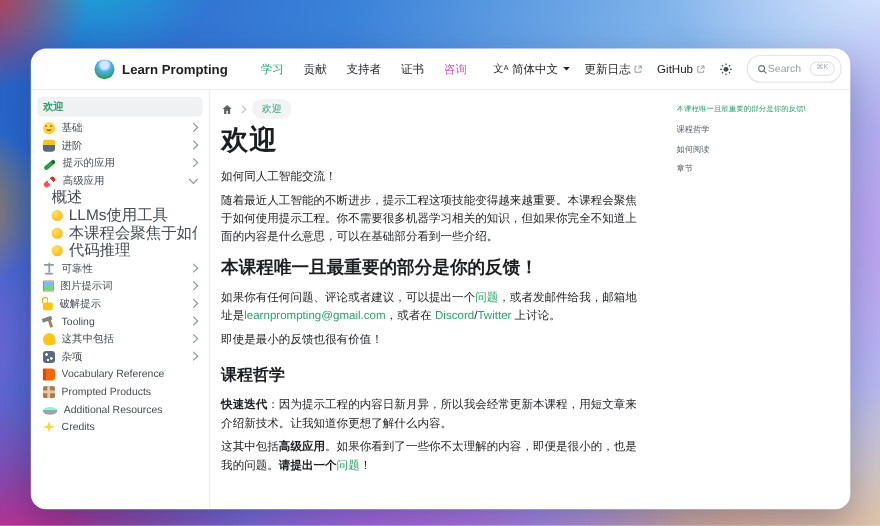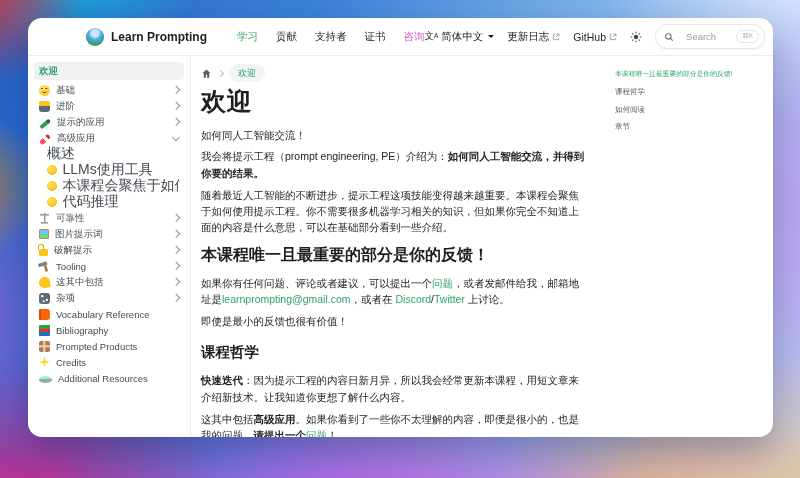--- a/index.html
+++ b/index.html
@@ -11,41 +11,41 @@
       radial-gradient(170px 120px at 10% -5%, rgba(21,195,220,.75), transparent 70%),
       radial-gradient(120px 110px at -5% 39%, rgba(240,140,0,.75), transparent 70%),
       radial-gradient(210px 210px at -7% 66%, rgba(181,93,219,.70), transparent 70%),
       radial-gradient(300px 230px at 3% 108%, rgba(240,24,121,.92), transparent 70%),
       radial-gradient(430px 260px at 45% 116%, rgba(244,59,219,.88), transparent 70%),
       radial-gradient(360px 250px at 104% 109%, #ecc393, transparent 70%),
       radial-gradient(250px 190px at 82% 108%, rgba(245,159,107,.85), transparent 70%),
       radial-gradient(280px 320px at 106% 45%, rgba(199,139,240,.72), transparent 70%),
       radial-gradient(320px 210px at 103% -6%, #dfe9ff, transparent 70%),
       linear-gradient(105deg,#2563c9,#3b82d9 35%,#7fb3ea 65%,#b9c9f2 100%)}
-  .window{position:absolute;left:28px;top:18px;width:745px;height:419px;background:#fff;
+  .window{position:absolute;left:28px;top:44px;width:745px;height:419px;background:#fff;
     border-radius:14px;box-shadow:0 14px 34px rgba(20,10,60,.28);overflow:hidden;display:flex;flex-direction:column}
   
   .navbar{height:37px;flex:none;border-bottom:1px solid #ebedf0;display:flex;align-items:center;
     justify-content:space-between;padding:0 8px 0 10px}
   .nav-left{display:flex;align-items:center;margin-left:48px}
   .logo{width:18px;height:18px;border-radius:50%;flex:none;
     background:radial-gradient(circle at 50% 28%,#cfe8ff 0 22%,#4dabf7 40%,#2f9e44 82%);
     box-shadow:inset 0 0 0 1px rgba(0,0,0,.08)}
   .brand{font-size:12px;font-weight:700;color:#1c1e21;margin-left:7px;white-space:nowrap}
   .nav-links{display:flex;gap:18px;margin-left:30px}
   .nl{font-size:10.5px;color:#1c1e21;text-decoration:none;white-space:nowrap;cursor:pointer}
   .nl.green{color:#2ea26a}
   .nl.pink{color:#d45bc8}
   .nav-right{display:flex;align-items:center;gap:13px}
   .nav-item{display:flex;align-items:center;gap:3px;font-size:10.5px;color:#1c1e21;cursor:pointer;white-space:nowrap}
   .t-icon{font-size:9.5px;color:#1c1e21}
   .t-icon small{font-size:6.5px;vertical-align:1px}
   .caret{width:0;height:0;border-left:3.2px solid transparent;border-right:3.2px solid transparent;
     border-top:3.8px solid #1c1e21;margin-left:2px}
-  .search{display:flex;align-items:center;gap:12px;height:23px;border:1px solid #e3e5e8;border-radius:12px;
+  .search{display:flex;align-items:center;gap:0;height:23px;border:1px solid #e3e5e8;border-radius:12px;
     padding:0 5px 0 8px;background:#fff;cursor:text;box-shadow:0 1px 2px rgba(0,0,0,.04)}
   .search .sp{font-size:9.5px;color:#969da6;margin-right:8px}
   .kbd{border:1px solid #e3e5e8;border-radius:9px;font-size:6.5px;color:#aab0b8;padding:2px 5px;line-height:1}
   
   .page{flex:1;display:flex;min-height:0}
   .sidebar{width:150px;flex:none;border-right:1px solid #ebedf0;padding:6px 6px 0;overflow:hidden}
   .si{display:flex;align-items:center;gap:6px;height:16px;padding:0 5px;font-size:9.5px;color:#444b52;
     border-radius:4px;cursor:pointer}
   .si .lbl{white-space:nowrap;overflow:hidden;flex:1}
   .si.active{background:#f0f1f2;color:#2ea26a;font-weight:700;height:18px;margin-bottom:2px}
@@ -232,49 +232,44 @@
           <div class="si">
             <i class="ic ic-dice"></i>
             <span class="lbl">杂项</span>
             <i class="chev r"></i>
           </div>
           <div class="si">
             <i class="ic ic-book"></i>
             <span class="lbl">Vocabulary Reference</span>
           </div>
           <div class="si">
-            <i class="ic ic-books"></i>
-            <span class="lbl">Bibliography</span>
-          </div>
-          <div class="si">
             <i class="ic ic-package"></i>
             <span class="lbl">Prompted Products</span>
           </div>
           <div class="si">
+            <i class="ic ic-saucer"></i>
+            <span class="lbl">Additional Resources</span>
+          </div>
+          <div class="si">
             <i class="ic ic-sparkles"></i>
             <span class="lbl">Credits</span>
-          </div>
-          <div class="si">
-            <i class="ic ic-saucer"></i>
-            <span class="lbl">Additional Resources</span>
           </div>
         </aside>
 
       <main class="main">
         <div class="breadcrumb">
           <svg width="11" height="11" viewBox="0 0 24 24" fill="#5a6069">
               <path d="M12 3l9 8.2h-3V21h-4.6v-6.4H10.6V21H6v-9.8H3z"></path>
             </svg>
           <i class="bc-chev"></i>
           <span class="bc-badge">欢迎</span>
         </div>
         <h1>欢迎</h1>
         <div id="blocks">
             <p><span>如何同人工智能交流！</span></p>
-            <p><span>我会将提示工程（prompt engineering, PE）介绍为：</span><span class="seg-b">如何同人工智能交流，并得到你要的结果。</span></p>
             <p><span>随着最近人工智能的不断进步，提示工程这项技能变得越来越重要。本课程会聚焦于如何使用提示工程。你不需要很多机器学习相关的知识，但如果你完全不知道上面的内容是什么意思，可以在基础部分看到一些介绍。</span></p>
             <h2>本课程唯一且最重要的部分是你的反馈！</h2>
             <p><span>如果你有任何问题、评论或者建议，可以提出一个</span><a class="green">问题</a><span>，或者发邮件给我，邮箱地址是</span><a class="green">learnprompting@gmail.com</a><span>，或者在 </span><a class="green">Discord</a><span>/</span><a class="green">Twitter</a><span> 上讨论。</span></p>
             <p><span>即使是最小的反馈也很有价值！</span></p>
             <h3>课程哲学</h3>
             <p><span class="seg-b">快速迭代</span><span>：因为提示工程的内容日新月异，所以我会经常更新本课程，用短文章来介绍新技术。让我知道你更想了解什么内容。</span></p>
             <p><span>这其中包括</span><span class="seg-b">高级应用</span><span>。如果你看到了一些你不太理解的内容，即便是很小的，也是我的问题。</span><span class="seg-b">请提出一个</span><a class="green">问题</a><span>！</span></p>
           </div>
       </main>
 

